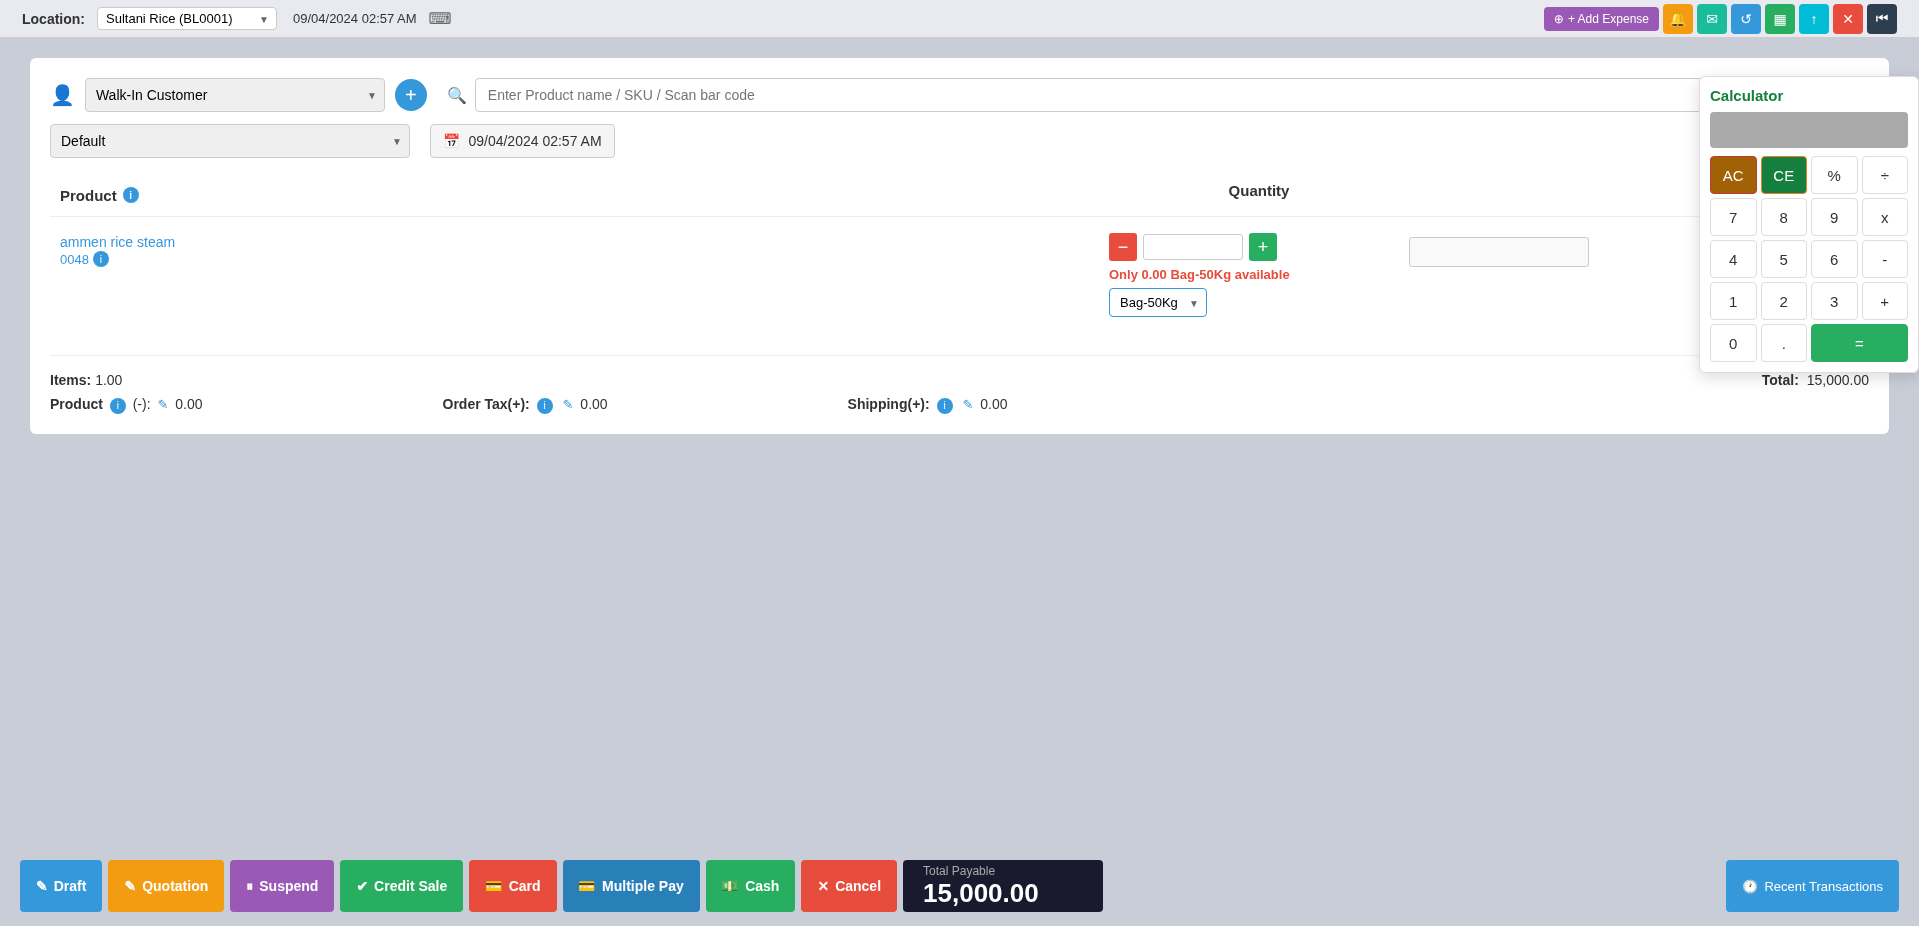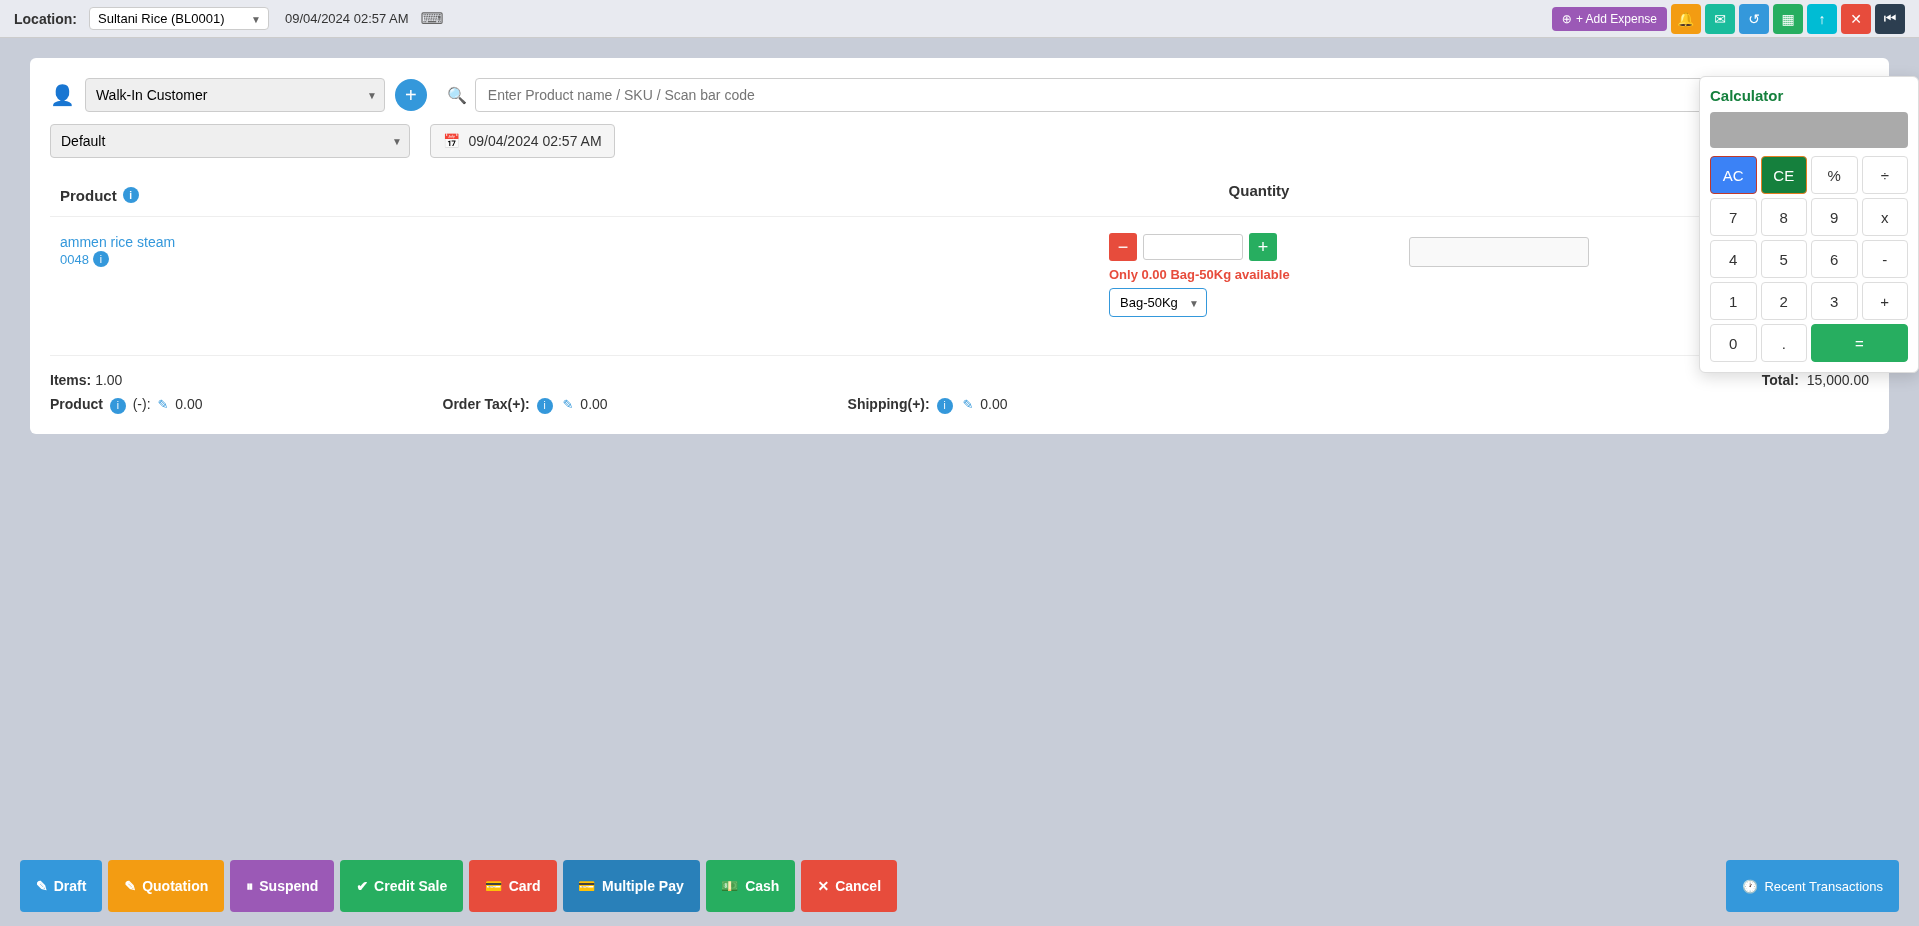--- a/index.html
+++ b/index.html
@@ -3,21 +3,21 @@
   <meta charset="utf-8">
   <style>
     * { box-sizing: border-box; margin: 0; padding: 0; }
     body { font-family: Arial, sans-serif; background: #c8cdd8; width: 1919px; min-height: 926px; position: relative; overflow-x: hidden; }
 
     
     .top-bar {
       background: #e8eaf0;
       display: flex;
       align-items: center;
-      padding: 6px 14px;
+      padding: 6px 22px;
       gap: 8px;
       border-bottom: 1px solid #ccc;
       height: 38px;
     }
     .location-label {
       font-size: 14px;
       font-weight: bold;
       color: #333;
       margin-right: 4px;
     }
@@ -450,21 +450,21 @@
     }
     .calc-btn {
       height: 38px;
       border: 1px solid #ddd;
       border-radius: 4px;
       cursor: pointer;
       font-size: 15px;
       background: white;
       color: #333;
     }
-    .calc-btn-ac { background: #3b82f6; color: white; border-color: #c0392b; }
+    .calc-btn-ac { background: #a16207; color: white; border-color: #c0392b; }
     .calc-btn-ce { background: #15803d; color: white; border-color: #e67e22; }
     .calc-btn-equals { background: #27ae60; color: white; border-color: #27ae60; }
     .calc-btn-zero { grid-column: span 1; }
 
     
     .sel-wrap {
       position: relative;
       display: inline-block;
     }
     .sel-wrap::after {
@@ -697,18 +697,22 @@
   </button>
   <button class="action-btn btn-cash">
     <span>💵</span>
     <span>Cash</span>
   </button>
   <button class="action-btn btn-cancel">
     <span>✕</span>
     <span>Cancel</span>
   </button>
 
+  <div class="total-payable-box">
+    <span class="total-payable-label">Total Payable</span>
+    <span class="total-payable-amount">15,000.00</span>
+  </div>
 
   <button class="recent-transactions-btn">
     <span>🕐</span>
     <span>Recent Transactions</span>
   </button>
 </div>
 
 </body></html>

